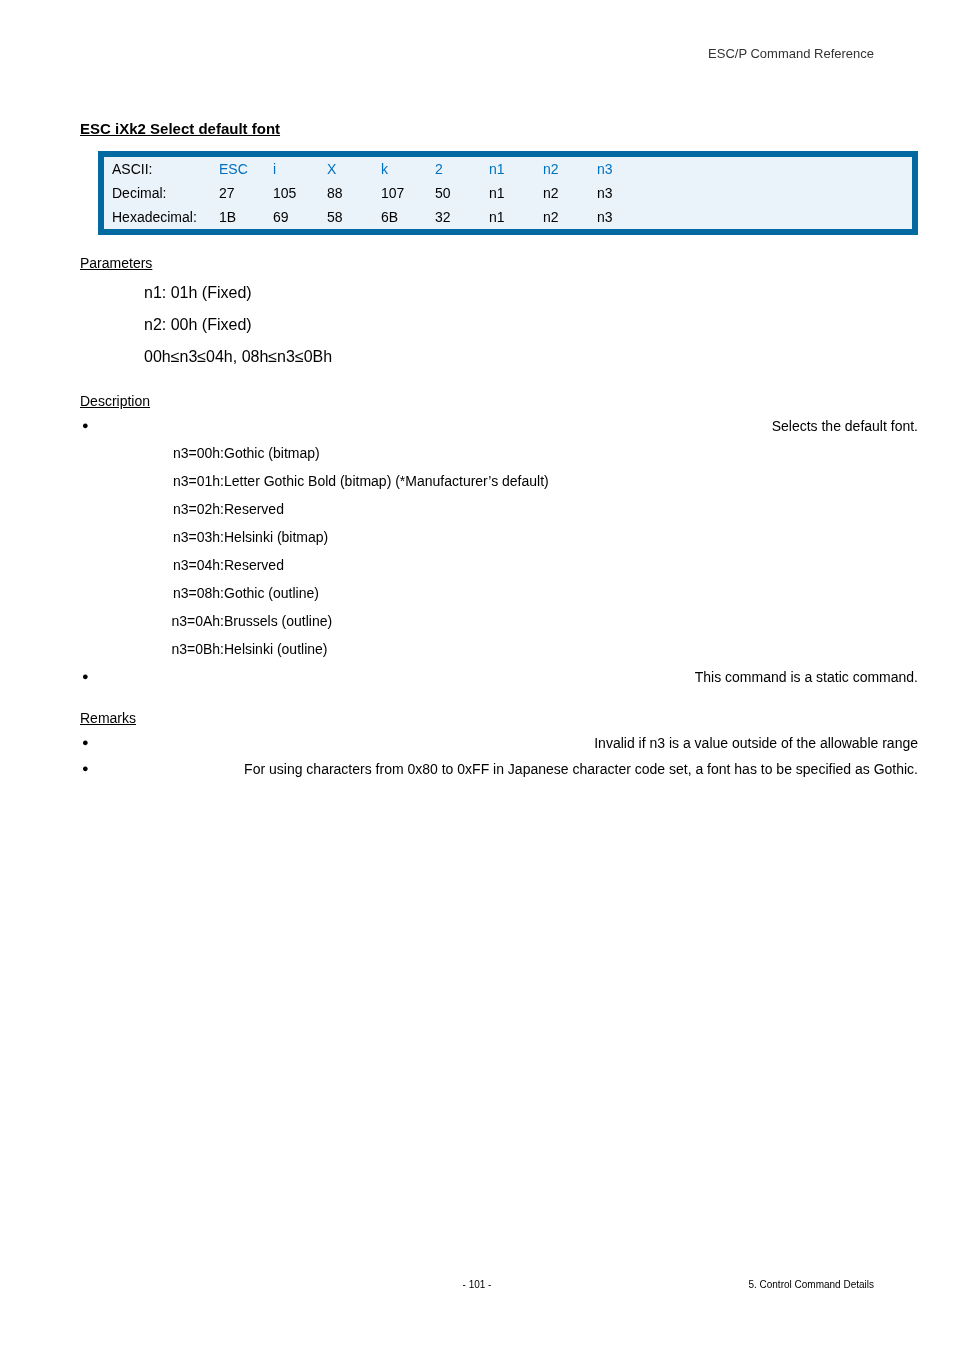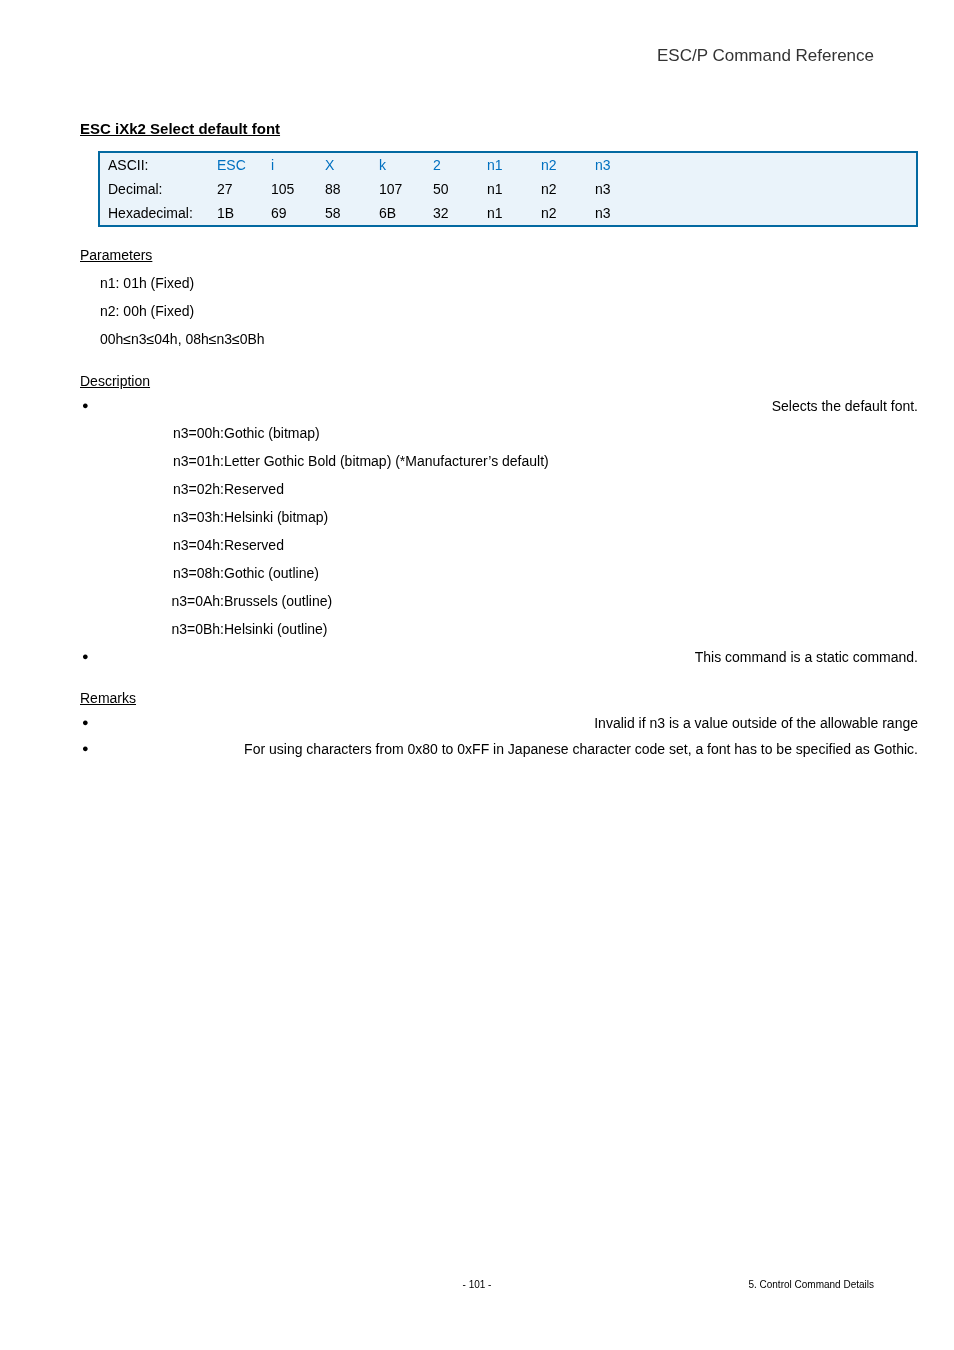--- a/index.html
+++ b/index.html
@@ -11,33 +11,33 @@
     background: #fff;
     position: relative;
   }
   .page {
     padding: 60px 36px 0 80px;
   }
   .header-right {
     position: absolute;
     top: 46px;
     right: 80px;
-    font-size: 17px;
+    font-size: 13px;
     color: #333;
   }
   .title {
     margin-top: 60px;
     font-weight: bold;
     text-decoration: underline;
     font-size: 15px;
     margin-bottom: 14px;
   }
   .code-table {
     margin-left: 18px;
-    border: 2px solid #0369a1;
+    border: 6px solid #0369a1;
     background: #eaf3fa;
     border-collapse: collapse;
     width: calc(100% - 18px);
   }
   .code-table td {
     padding: 4px 8px;
     font-size: 14px;
     white-space: nowrap;
   }
   .code-table tr td:first-child {
@@ -49,23 +49,23 @@
     margin-left: 12px;
   }
   .code-table .ascii-val { color: #0070c0; }
   .section-label {
     text-decoration: underline;
     font-size: 14px;
     margin-top: 20px;
     margin-bottom: 6px;
   }
   .indent-block {
-    margin-left: 20px;
+    margin-left: 64px;
     line-height: 2.0;
-    font-size: 14px;
+    font-size: 16px;
   }
   .bullet-list {
     list-style: none;
     margin-left: 0;
     margin-top: 4px;
   }
   .bullet-list > li {
     position: relative;
     padding-left: 22px;
     line-height: 1.7;

